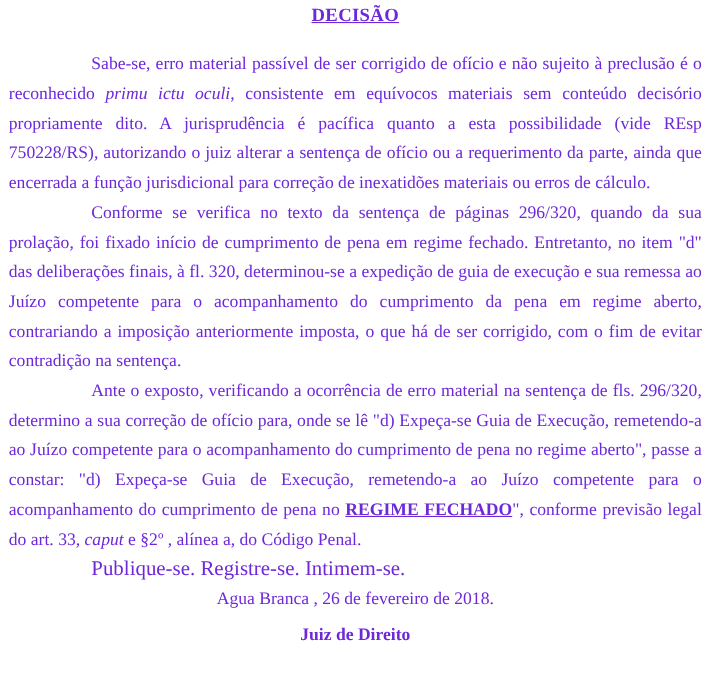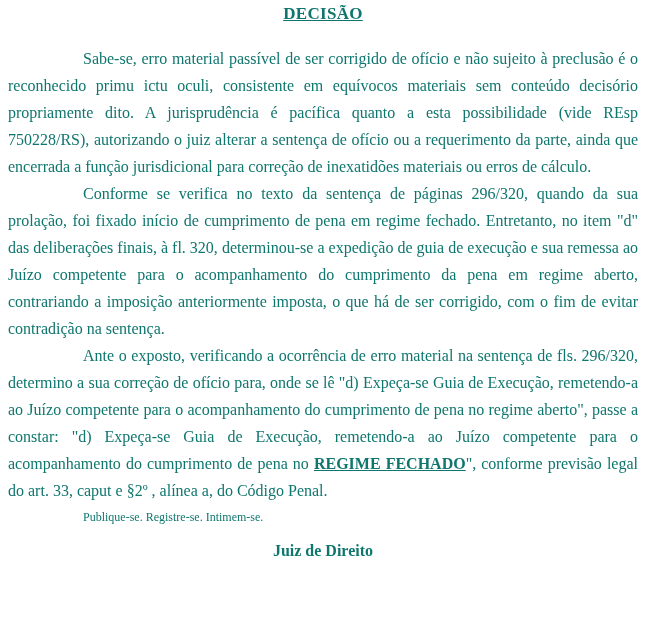--- a/index.html
+++ b/index.html
@@ -1,21 +1,21 @@
 <!DOCTYPE html>
 <html><head>
 <meta charset="utf-8">
 <style>
   html, body { margin: 0; padding: 0; }
   .page {
     position: relative;
     width: 646px;
     height: 627px;
     background: #ffffff;
-    color: #0f766e;
+    color: #6d28d9;
     font-family: "Liberation Serif", "DejaVu Serif", serif;
     overflow: hidden;
   }
   .title {
     margin: 5px 8px 0 8px;
     text-align: center;
     font-weight: bold;
     font-size: 17px;
     line-height: 18px;
     text-decoration: underline;
@@ -24,57 +24,58 @@
   .doc-body { margin-top: 22px; }
   .para {
     margin: 0 8px;
     font-size: 16px;
     line-height: 27px;
     text-align: justify;
     text-indent: 75px;
   }
   .order-line {
     margin: 0 8px;
-    font-size: 12px;
+    font-size: 19px;
     line-height: 27px;
     text-indent: 75px;
   }
   .dateline {
     margin: 0 8px;
     font-size: 16px;
     line-height: 27px;
     text-align: center;
   }
   .signature {
     margin-top: 10px;
     text-align: center;
     font-weight: bold;
     font-size: 16px;
     line-height: 20px;
   }
   .seg { }
-  .seg.italic { }
+  .seg.italic { font-style: italic; }
   .seg.bold { font-weight: normal; }
   .seg.bold-underline { font-weight: bold; text-decoration: underline; margin-top: 48px; }
 </style>
 </head>
 <body>
 
 <div class="page">
   <h1 class="title">DECISÃO</h1>
 
   <div class="doc-body">
 
     <p class="para"><span class="seg">Sabe-se,  erro material passível de ser corrigido de ofício e não sujeito à preclusão é o reconhecido </span><span class="seg italic">primu ictu oculi</span><span class="seg">, consistente em equívocos materiais sem conteúdo decisório propriamente dito. A jurisprudência é pacífica quanto a esta possibilidade (vide REsp 750228/RS), autorizando o juiz alterar a sentença de ofício ou a requerimento da parte, ainda que encerrada a função jurisdicional para correção de inexatidões materiais ou erros de cálculo.</span></p>
 
     <p class="para"><span class="seg">Conforme se verifica no texto da sentença de páginas 296/320, quando da sua prolação, foi fixado início de cumprimento de pena em regime fechado. Entretanto, no item "d" das deliberações finais, à fl. 320, determinou-se a expedição de guia de execução e sua remessa ao Juízo competente para o acompanhamento do cumprimento da pena em regime aberto, contrariando a imposição anteriormente imposta, o que há de ser corrigido, com o fim de evitar contradição na sentença.</span></p>
 
     <p class="para"><span class="seg">Ante o exposto, verificando a ocorrência de erro material na sentença de fls. 296/320, determino a sua correção de ofício para, </span><span class="seg bold">onde se lê</span><span class="seg"> "d) Expeça-se Guia de Execução, remetendo-a ao Juízo competente para o acompanhamento do cumprimento de pena no regime aberto", </span><span class="seg bold">passe a constar</span><span class="seg">: "d) Expeça-se Guia de Execução, remetendo-a ao Juízo competente para o acompanhamento do cumprimento de pena no </span><span class="seg bold-underline">REGIME FECHADO</span><span class="seg">", conforme previsão legal do art. 33, </span><span class="seg italic">caput</span><span class="seg"> e §2º , alínea a, do Código Penal.</span></p>
 
     <p class="order-line">Publique-se. Registre-se. Intimem-se.</p>
 
+    <p class="dateline">Agua Branca , 26 de fevereiro de 2018.</p>
 
     <div class="signature">
       <div>Juiz de Direito</div>
     </div>
 
   </div>
 </div>
 
 </body></html>

